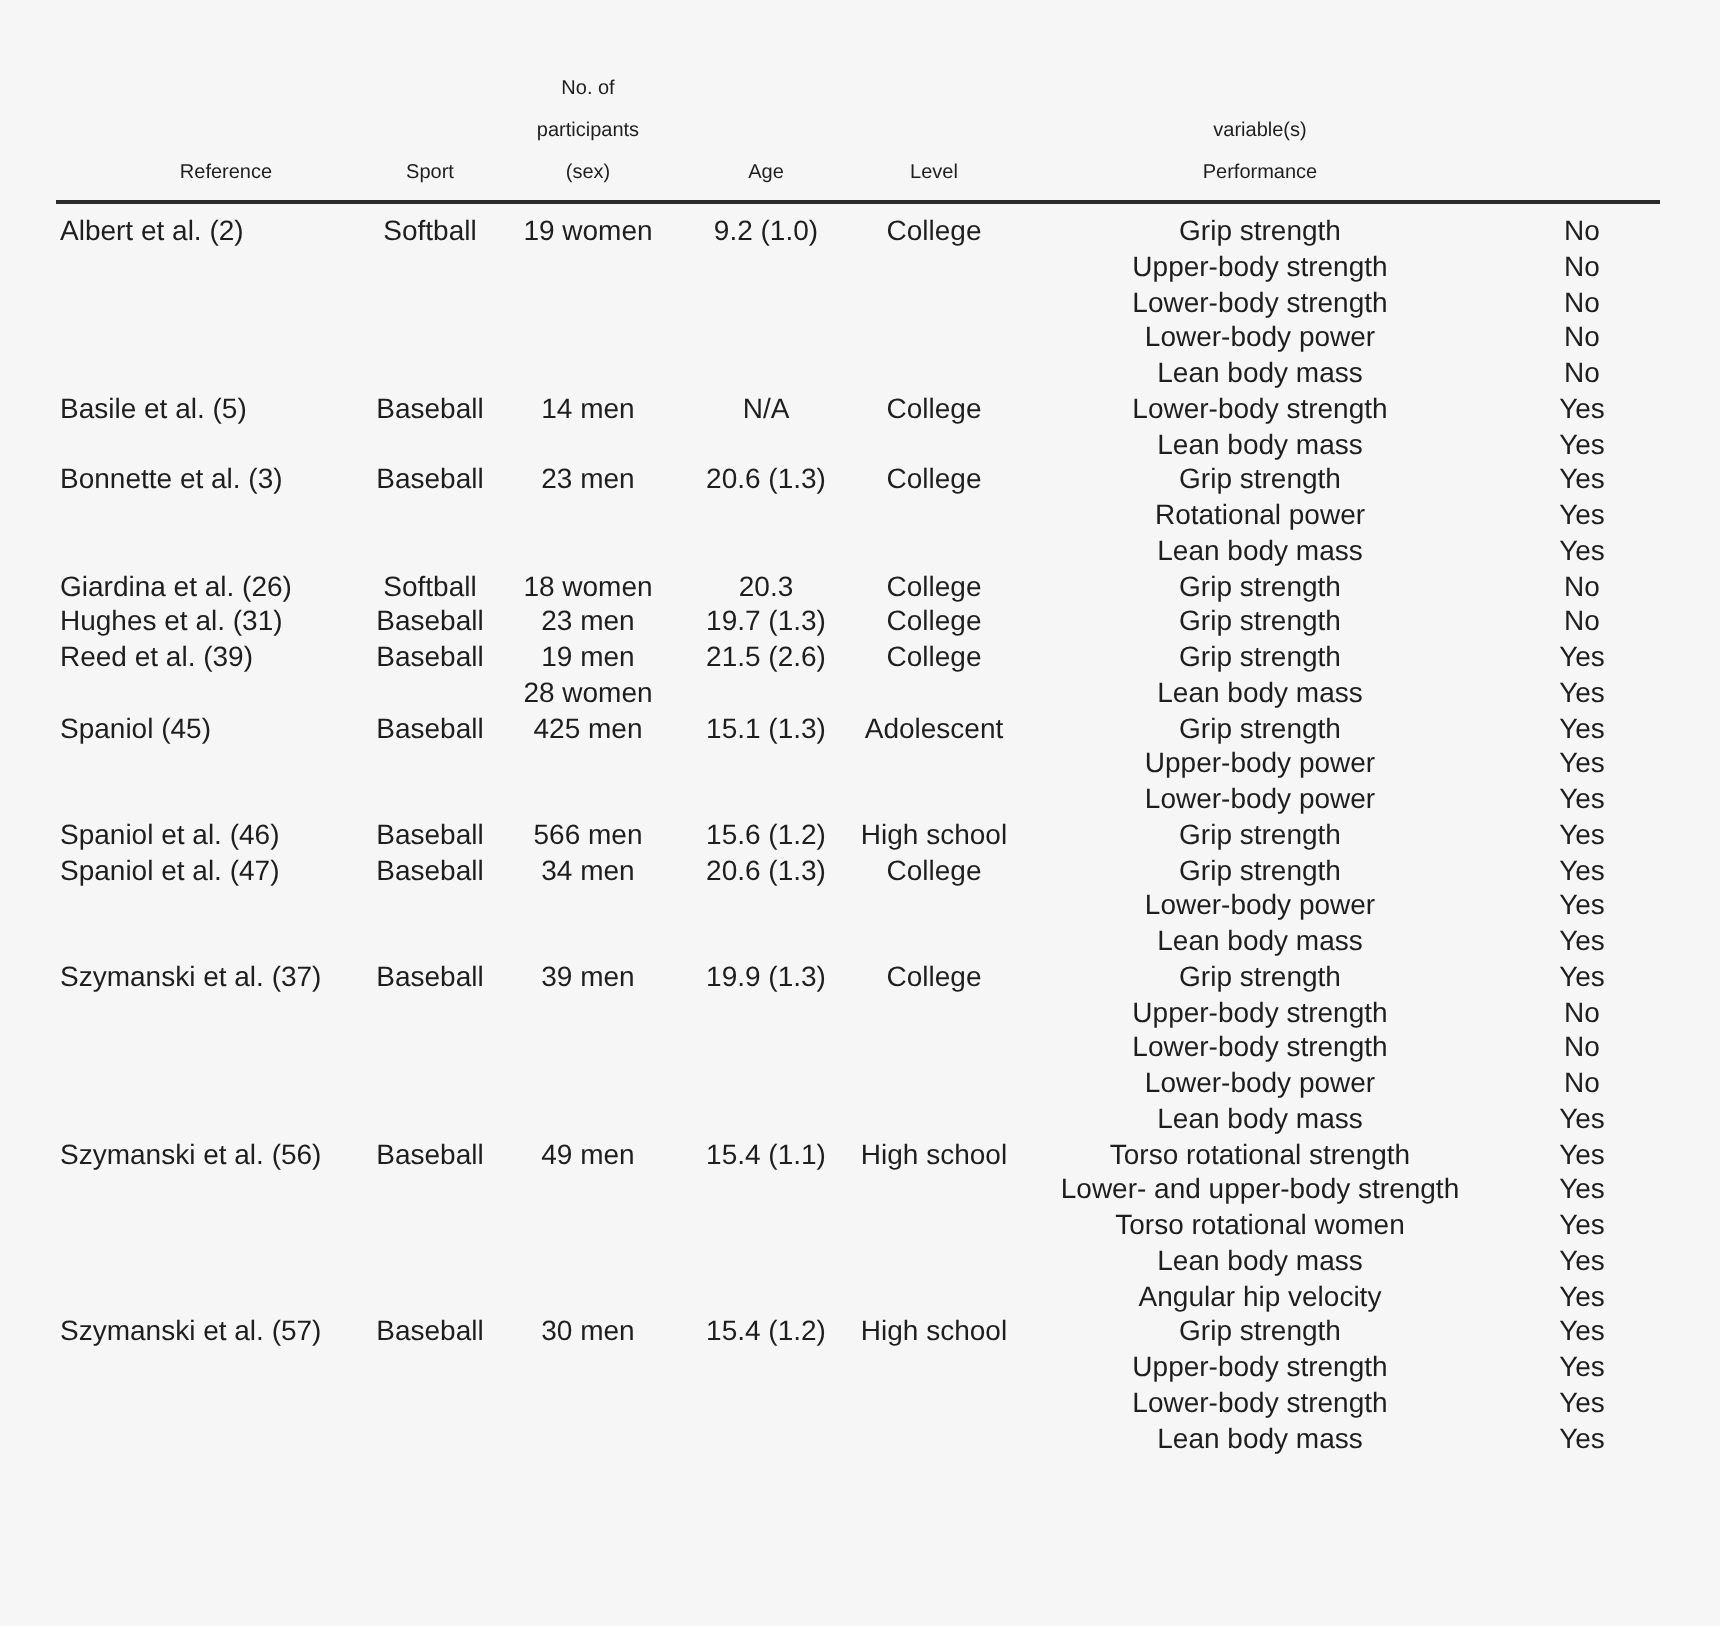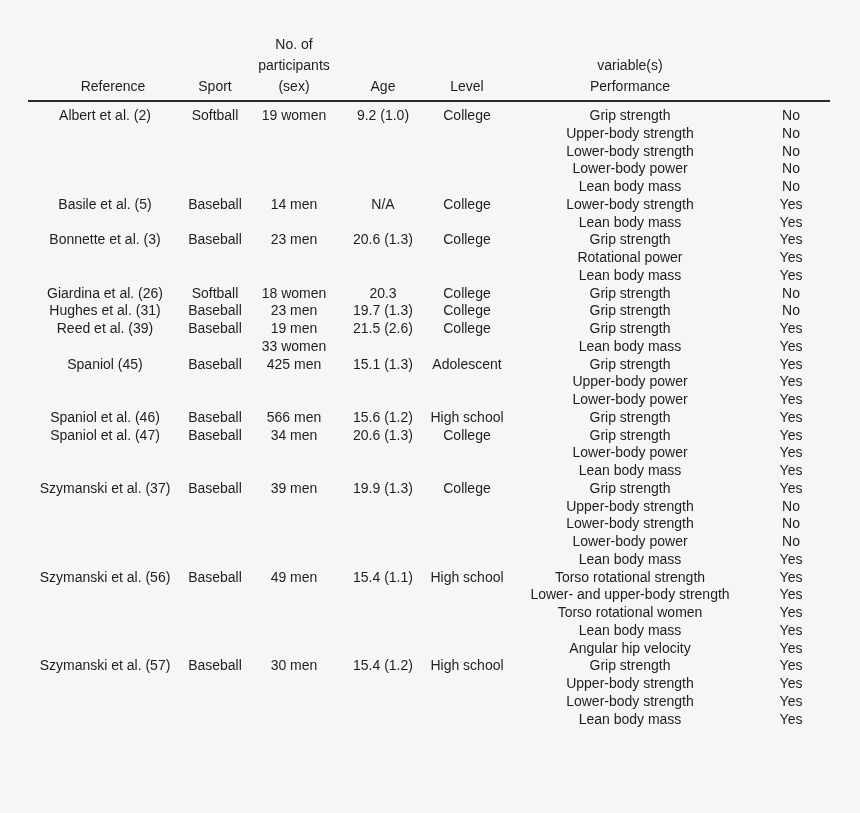--- a/index.html
+++ b/index.html
@@ -21,21 +21,21 @@
     left: 0;
     top: 0;
     width: 828px;
     height: 97px;
     display: grid;
     grid-template-columns: 180px 70px 88px 90px 78px 248px 74px;
     align-items: end;
   }
   .hcell {
     text-align: center;
-    font-size: 14px;
+    font-size: 10px;
     line-height: 21px;
     white-space: nowrap;
   }
   .hcell.ref { padding-left: 30px; margin-left: 16px; }
   .header-rule {
     position: absolute;
     left: 28px;
     top: 100px;
     width: 802px;
     height: 1.6px;
@@ -51,21 +51,21 @@
     grid-auto-rows: 17.75px;
     font-size: 14px;
   }
   .line { display: contents; }
   .c {
     text-align: center;
     line-height: 17.75px;
     white-space: nowrap;
   }
   .c.reference-cell {
-    text-align: center;
+    text-align: left;
     padding-left: 30px;
   }
 </style>
 </head>
 <body>
 
 <div class="sheet">
   <div class="header-row" id="header-row">
       <div class="hcell ref">
         <div>Reference</div>
@@ -97,21 +97,21 @@
       <div class="line"><div class="c reference-cell"></div><div class="c sport-cell"></div><div class="c participants-cell"></div><div class="c age-cell"></div><div class="c level-cell"></div><div class="c variable-cell">Lower-body power</div><div class="c significant-cell">No</div></div>
       <div class="line"><div class="c reference-cell"></div><div class="c sport-cell"></div><div class="c participants-cell"></div><div class="c age-cell"></div><div class="c level-cell"></div><div class="c variable-cell">Lean body mass</div><div class="c significant-cell">No</div></div>
       <div class="line"><div class="c reference-cell">Basile et al. (5)</div><div class="c sport-cell">Baseball</div><div class="c participants-cell">14 men</div><div class="c age-cell">N/A</div><div class="c level-cell">College</div><div class="c variable-cell">Lower-body strength</div><div class="c significant-cell">Yes</div></div>
       <div class="line"><div class="c reference-cell"></div><div class="c sport-cell"></div><div class="c participants-cell"></div><div class="c age-cell"></div><div class="c level-cell"></div><div class="c variable-cell">Lean body mass</div><div class="c significant-cell">Yes</div></div>
       <div class="line"><div class="c reference-cell">Bonnette et al. (3)</div><div class="c sport-cell">Baseball</div><div class="c participants-cell">23 men</div><div class="c age-cell">20.6 (1.3)</div><div class="c level-cell">College</div><div class="c variable-cell">Grip strength</div><div class="c significant-cell">Yes</div></div>
       <div class="line"><div class="c reference-cell"></div><div class="c sport-cell"></div><div class="c participants-cell"></div><div class="c age-cell"></div><div class="c level-cell"></div><div class="c variable-cell">Rotational power</div><div class="c significant-cell">Yes</div></div>
       <div class="line"><div class="c reference-cell"></div><div class="c sport-cell"></div><div class="c participants-cell"></div><div class="c age-cell"></div><div class="c level-cell"></div><div class="c variable-cell">Lean body mass</div><div class="c significant-cell">Yes</div></div>
       <div class="line"><div class="c reference-cell">Giardina et al. (26)</div><div class="c sport-cell">Softball</div><div class="c participants-cell">18 women</div><div class="c age-cell">20.3</div><div class="c level-cell">College</div><div class="c variable-cell">Grip strength</div><div class="c significant-cell">No</div></div>
       <div class="line"><div class="c reference-cell">Hughes et al. (31)</div><div class="c sport-cell">Baseball</div><div class="c participants-cell">23 men</div><div class="c age-cell">19.7 (1.3)</div><div class="c level-cell">College</div><div class="c variable-cell">Grip strength</div><div class="c significant-cell">No</div></div>
       <div class="line"><div class="c reference-cell">Reed et al. (39)</div><div class="c sport-cell">Baseball</div><div class="c participants-cell">19 men</div><div class="c age-cell">21.5 (2.6)</div><div class="c level-cell">College</div><div class="c variable-cell">Grip strength</div><div class="c significant-cell">Yes</div></div>
-      <div class="line"><div class="c reference-cell"></div><div class="c sport-cell"></div><div class="c participants-cell">33 women</div><div class="c age-cell"></div><div class="c level-cell"></div><div class="c variable-cell">Lean body mass</div><div class="c significant-cell">Yes</div></div>
+      <div class="line"><div class="c reference-cell"></div><div class="c sport-cell"></div><div class="c participants-cell">28 women</div><div class="c age-cell"></div><div class="c level-cell"></div><div class="c variable-cell">Lean body mass</div><div class="c significant-cell">Yes</div></div>
       <div class="line"><div class="c reference-cell">Spaniol (45)</div><div class="c sport-cell">Baseball</div><div class="c participants-cell">425 men</div><div class="c age-cell">15.1 (1.3)</div><div class="c level-cell">Adolescent</div><div class="c variable-cell">Grip strength</div><div class="c significant-cell">Yes</div></div>
       <div class="line"><div class="c reference-cell"></div><div class="c sport-cell"></div><div class="c participants-cell"></div><div class="c age-cell"></div><div class="c level-cell"></div><div class="c variable-cell">Upper-body power</div><div class="c significant-cell">Yes</div></div>
       <div class="line"><div class="c reference-cell"></div><div class="c sport-cell"></div><div class="c participants-cell"></div><div class="c age-cell"></div><div class="c level-cell"></div><div class="c variable-cell">Lower-body power</div><div class="c significant-cell">Yes</div></div>
       <div class="line"><div class="c reference-cell">Spaniol et al. (46)</div><div class="c sport-cell">Baseball</div><div class="c participants-cell">566 men</div><div class="c age-cell">15.6 (1.2)</div><div class="c level-cell">High school</div><div class="c variable-cell">Grip strength</div><div class="c significant-cell">Yes</div></div>
       <div class="line"><div class="c reference-cell">Spaniol et al. (47)</div><div class="c sport-cell">Baseball</div><div class="c participants-cell">34 men</div><div class="c age-cell">20.6 (1.3)</div><div class="c level-cell">College</div><div class="c variable-cell">Grip strength</div><div class="c significant-cell">Yes</div></div>
       <div class="line"><div class="c reference-cell"></div><div class="c sport-cell"></div><div class="c participants-cell"></div><div class="c age-cell"></div><div class="c level-cell"></div><div class="c variable-cell">Lower-body power</div><div class="c significant-cell">Yes</div></div>
       <div class="line"><div class="c reference-cell"></div><div class="c sport-cell"></div><div class="c participants-cell"></div><div class="c age-cell"></div><div class="c level-cell"></div><div class="c variable-cell">Lean body mass</div><div class="c significant-cell">Yes</div></div>
       <div class="line"><div class="c reference-cell">Szymanski et al. (37)</div><div class="c sport-cell">Baseball</div><div class="c participants-cell">39 men</div><div class="c age-cell">19.9 (1.3)</div><div class="c level-cell">College</div><div class="c variable-cell">Grip strength</div><div class="c significant-cell">Yes</div></div>
       <div class="line"><div class="c reference-cell"></div><div class="c sport-cell"></div><div class="c participants-cell"></div><div class="c age-cell"></div><div class="c level-cell"></div><div class="c variable-cell">Upper-body strength</div><div class="c significant-cell">No</div></div>
       <div class="line"><div class="c reference-cell"></div><div class="c sport-cell"></div><div class="c participants-cell"></div><div class="c age-cell"></div><div class="c level-cell"></div><div class="c variable-cell">Lower-body strength</div><div class="c significant-cell">No</div></div>

